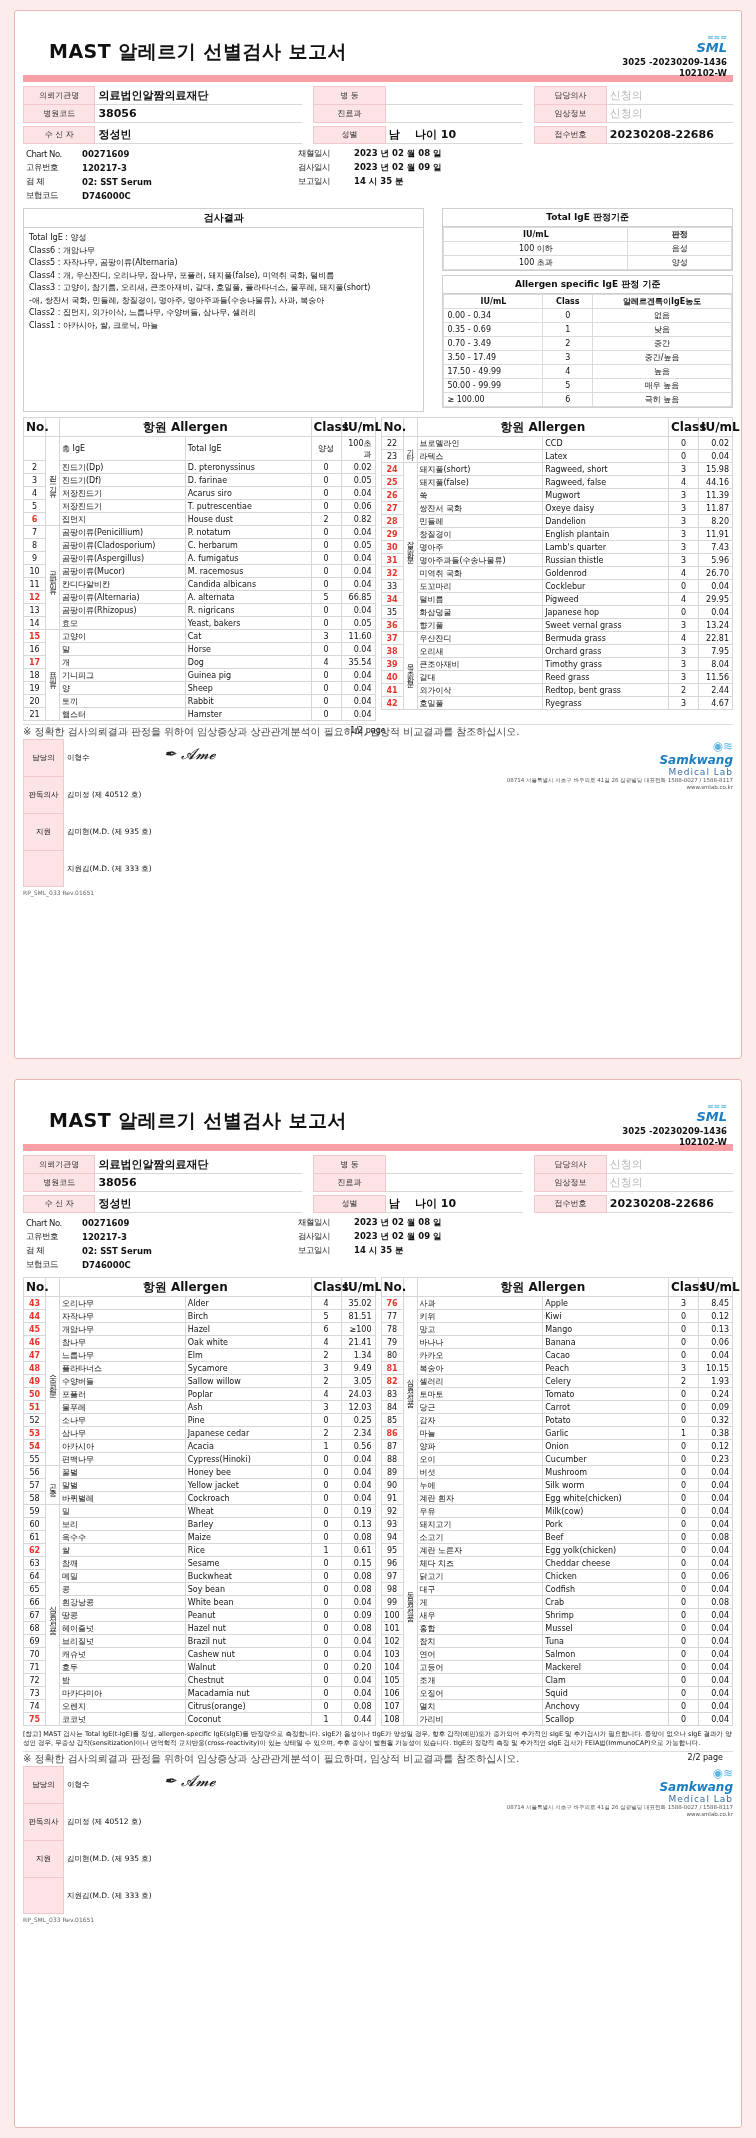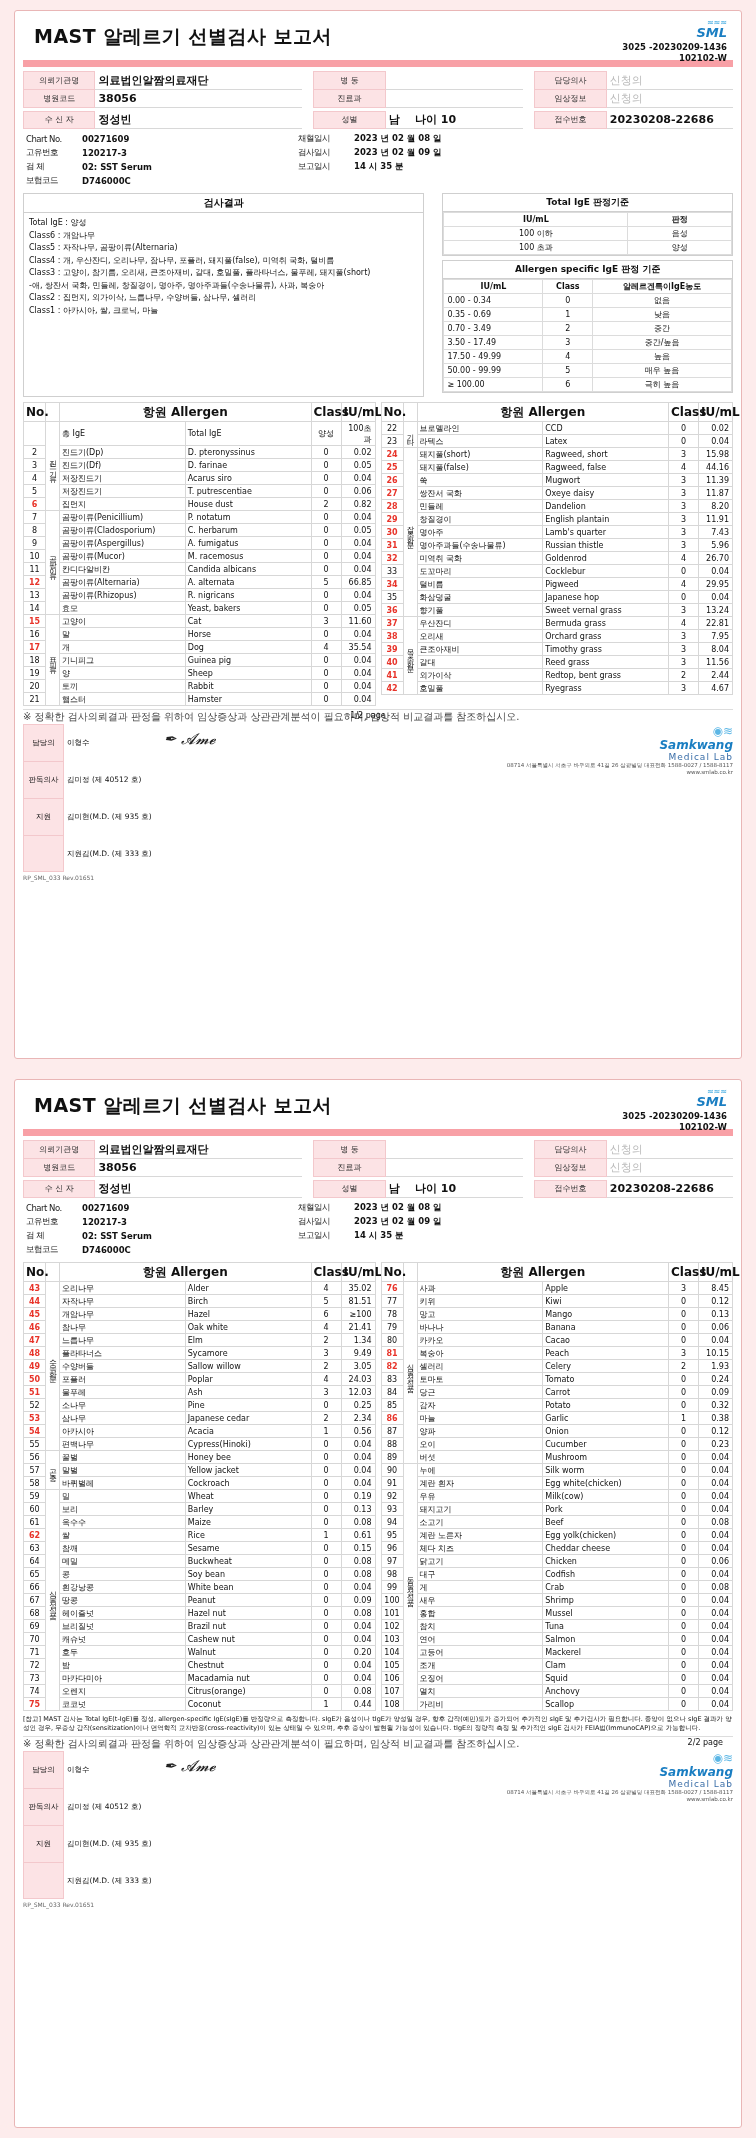--- a/index.html
+++ b/index.html
@@ -23,21 +23,21 @@
     background:#ffffff;
     border:1px solid #e9b6b6;
     border-radius:3px;
     height: 100%;
     position: relative;
     padding: 6px 8px;
   }
   
   .hdr { position:relative; height: 42px; }
   .hdr h1 {
-    margin:1px; padding: 6px 0 0 10px;
+    margin:16px; padding: 6px 0 0 10px;
     font-size: 19px; font-weight: bold; letter-spacing: .5px;
   }
   .sml-logo {
     position:absolute; right: 6px; top: 2px;
     font-size: 13px; font-weight:bold; color:#1a7ec2; font-style: italic;
   }
   .sml-logo .swoosh { display:block; font-size:8px; color:#5bb6e5; text-align:right; line-height:5px;}
   .hdr-right {
     position:absolute; right:6px; top: 24px; text-align:right;
     font-size: 8.5px; font-weight:bold; line-height: 11px;

